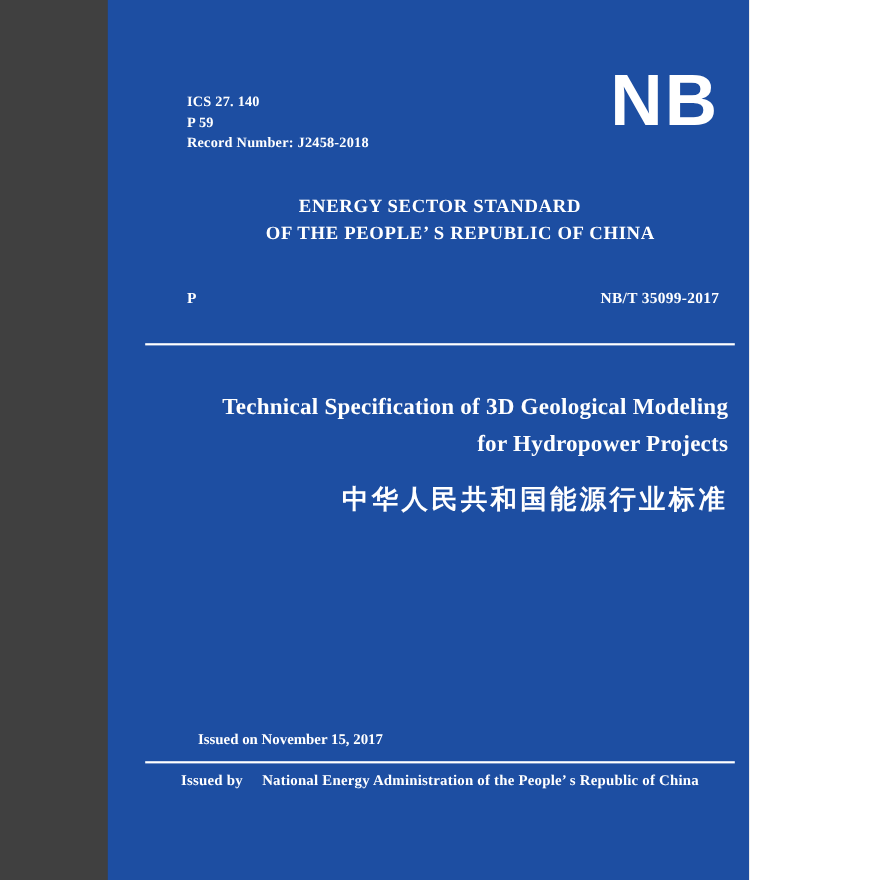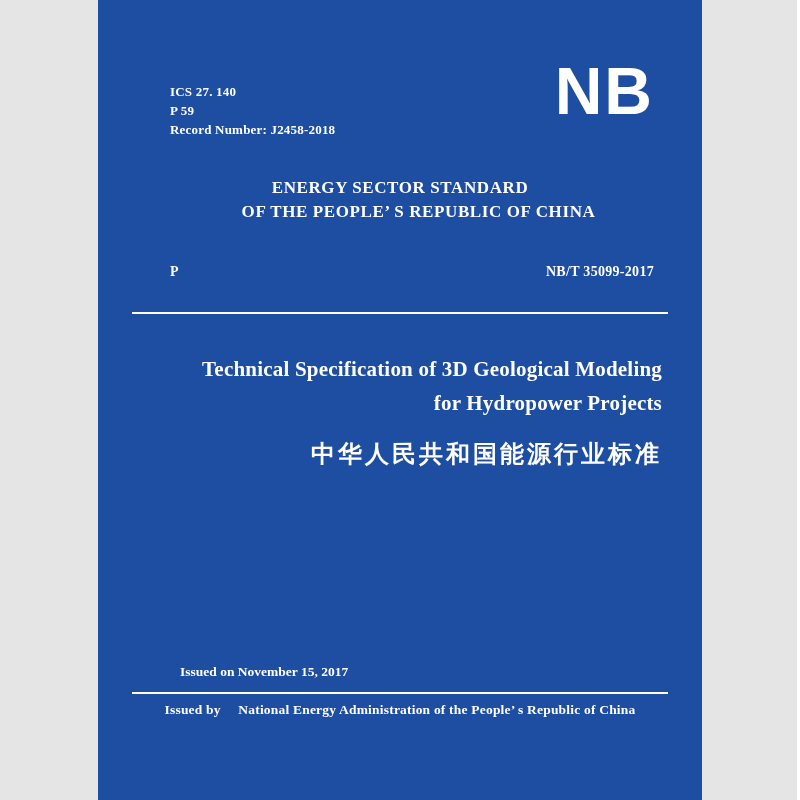--- a/index.html
+++ b/index.html
@@ -2,23 +2,23 @@
 <html><head>
 <meta charset="utf-8">
 <style>
   html, body {
     margin: 0;
     padding: 0;
     background: #ffffff;
   }
   .page {
     position: relative;
-    width: 797px;
+    width: 681px;
     height: 800px;
-    background: #e5e5e5;
+    background: #404040;
     overflow: hidden;
     font-family: "Liberation Serif", serif;
   }
   .cover {
     position: absolute;
     left: 98px;
     top: 0px;
     width: 604px;
     height: 800px;
     background: #1d4ea2;

